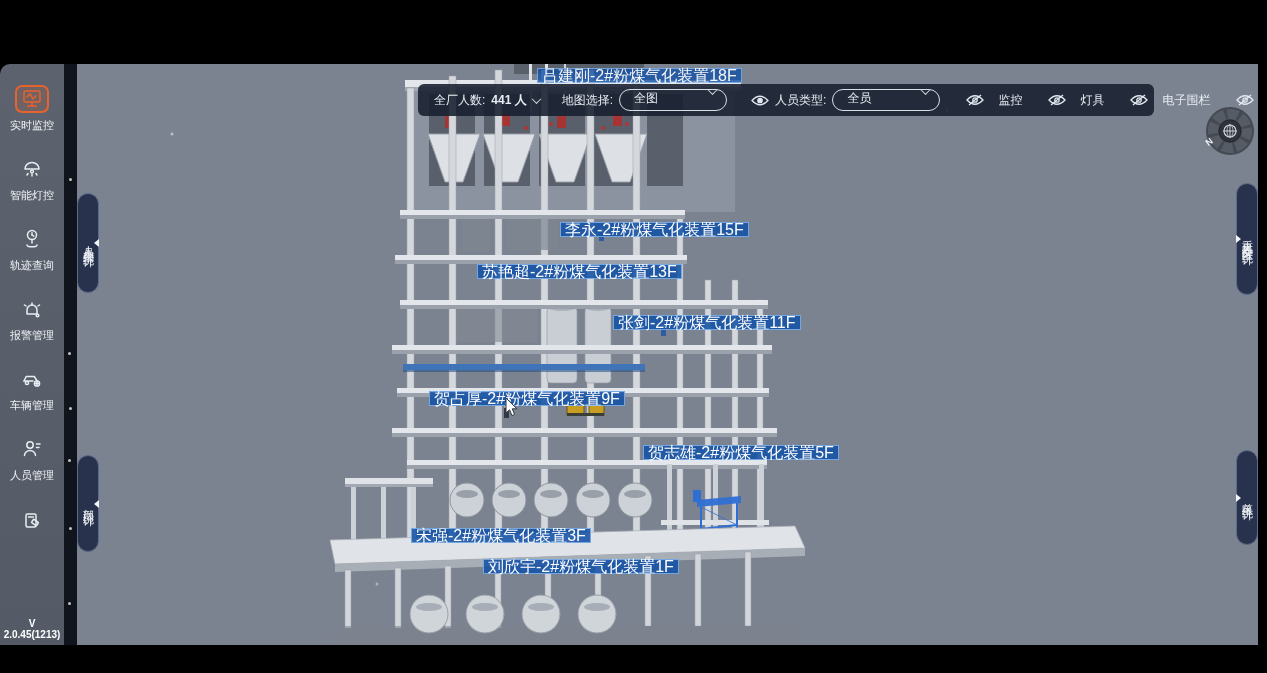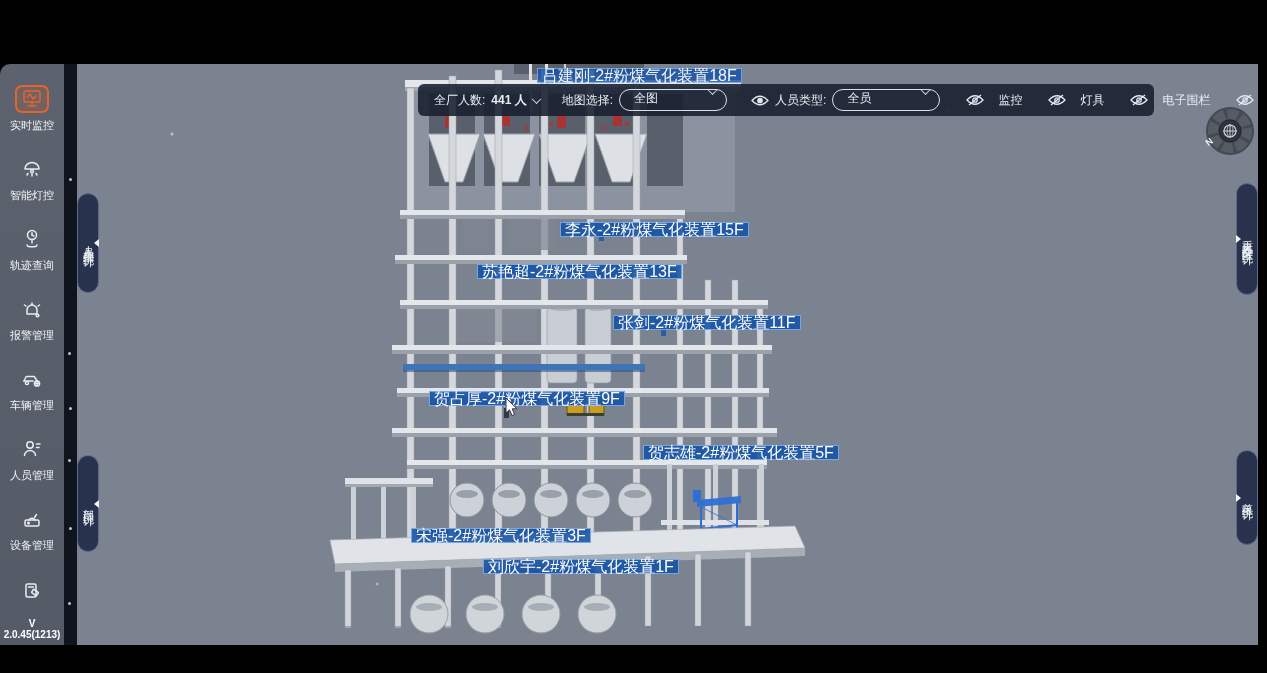--- a/index.html
+++ b/index.html
@@ -145,31 +145,20 @@
       <div class="sb-item">
         <span class="sb-icon">
           <svg width="24" height="24" viewBox="0 0 24 24">
               <circle cx="10" cy="8" r="3.2"></circle>
               <path d="M4.5,18.5 a5.5,5 0 0 1 11,0"></path>
               <line x1="16.5" y1="7" x2="20" y2="7"></line>
               <line x1="16.5" y1="10.5" x2="19" y2="10.5"></line>
             </svg>
         </span>
         <span>人员管理</span>
-      </div>
-      <div class="sb-item">
-        <span class="sb-icon">
-          <svg width="24" height="24" viewBox="0 0 24 24">
-              <rect x="5" y="13" width="14" height="6" rx="1.5"></rect>
-              <path d="M9,13 a3.5,3.5 0 0 1 6,0"></path>
-              <line x1="14.5" y1="10.5" x2="16.5" y2="7.5"></line>
-              <circle cx="8.5" cy="16" r="0.8"></circle>
-            </svg>
-        </span>
-        <span>设备管理</span>
       </div>
       <div class="sb-item icon-only">
         <span class="sb-icon">
           <svg width="24" height="24" viewBox="0 0 24 24">
               <rect x="6" y="5" width="10" height="13" rx="1.5"></rect>
               <line x1="8.5" y1="8" x2="13.5" y2="8"></line>
               <rect x="12" y="11.5" width="6" height="4" rx="0.8" transform="rotate(35 15 13.5)"></rect>
             </svg>
         </span>
       </div>

